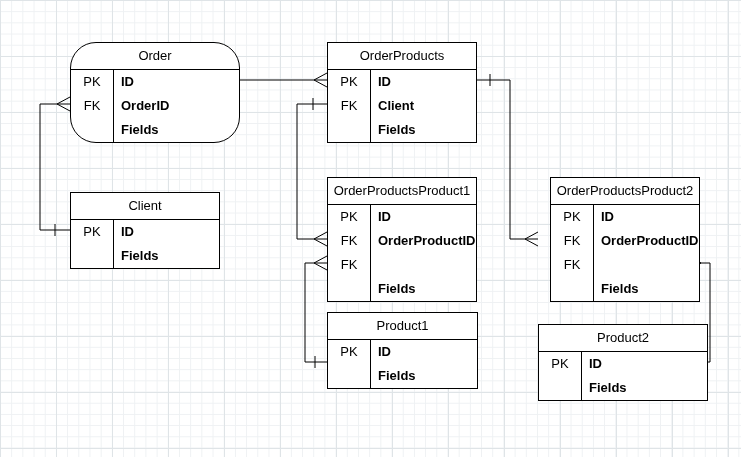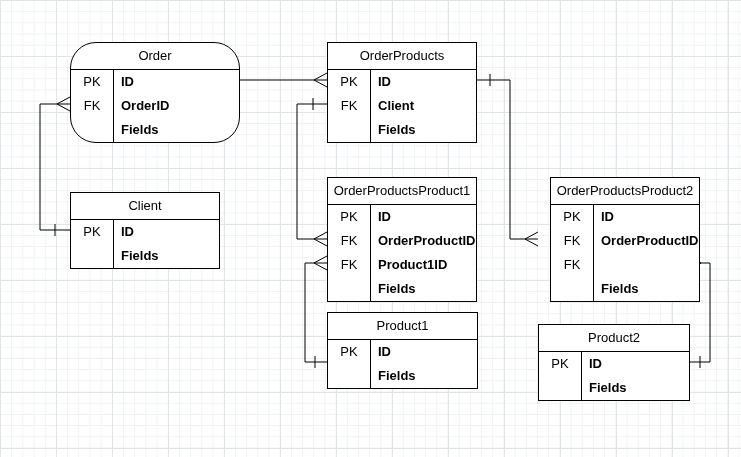--- a/index.html
+++ b/index.html
@@ -138,21 +138,20 @@
         <div class="er-row">
           <div class="er-key">PK</div>
           <div class="er-field">ID</div>
         </div>
         <div class="er-row">
           <div class="er-key">FK</div>
           <div class="er-field">OrderProductID</div>
         </div>
         <div class="er-row">
           <div class="er-key">FK</div>
-          <div class="er-field">Product1ID</div>
         </div>
         <div class="er-row">
           <div class="er-key"></div>
           <div class="er-field">Fields</div>
         </div>
       </div>
       <div class="er-table" style="left: 538px; top: 177px; width: 150px; margin-left: 12px;">
         <div class="er-title">OrderProductsProduct2</div>
         <div class="er-row">
           <div class="er-key">PK</div>
@@ -174,21 +173,21 @@
         <div class="er-title">Product1</div>
         <div class="er-row">
           <div class="er-key">PK</div>
           <div class="er-field">ID</div>
         </div>
         <div class="er-row">
           <div class="er-key"></div>
           <div class="er-field">Fields</div>
         </div>
       </div>
-      <div class="er-table" style="left: 538px; top: 324px; width: 152px;">
+      <div class="er-table" style="left: 538px; top: 324px; width: 170px;">
         <div class="er-title">Product2</div>
         <div class="er-row">
           <div class="er-key">PK</div>
           <div class="er-field">ID</div>
         </div>
         <div class="er-row">
           <div class="er-key"></div>
           <div class="er-field">Fields</div>
         </div>
       </div>

